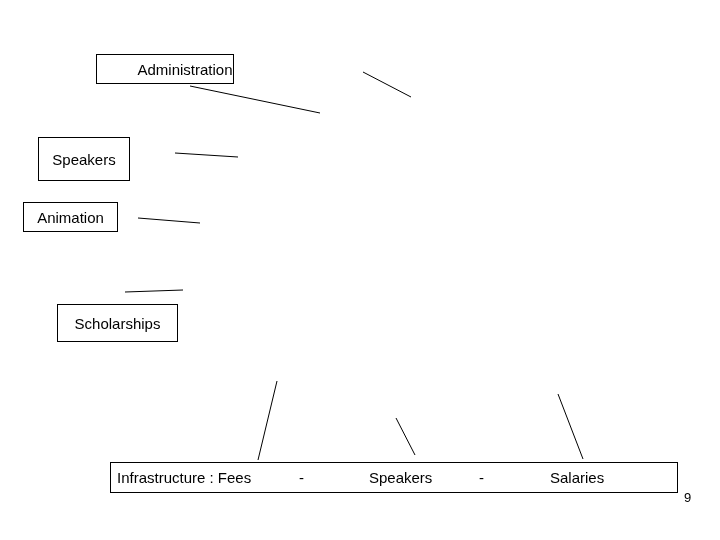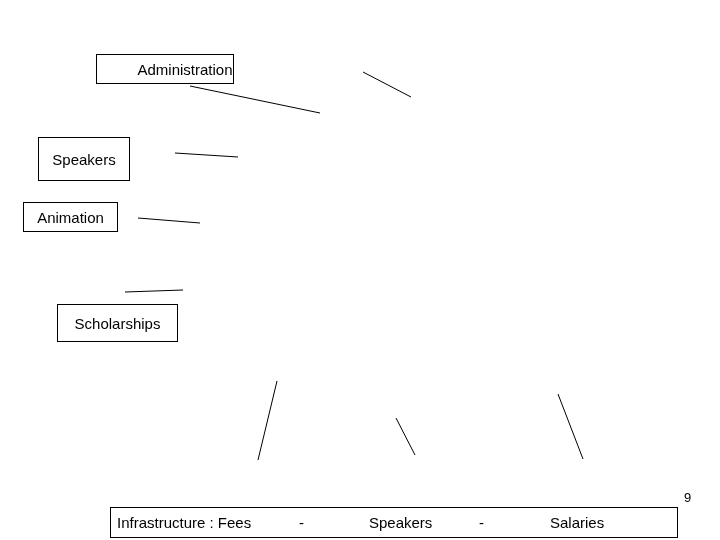--- a/index.html
+++ b/index.html
@@ -70,21 +70,20 @@
   #bar-infrastructure {
     position: absolute;
     box-sizing: border-box;
     left: 110px;
     top: 462px;
     width: 568px;
     height: 31px;
     background: #ffffff;
     border: 1px solid #000000;
     z-index: 2;
-    margin-top: 45px;
   }
   .bar-cell {
     position: absolute;
     top: 0;
     height: 29px;
     display: flex;
     align-items: center;
     color: #000000;
     font-size: 15px;
     line-height: 1;

